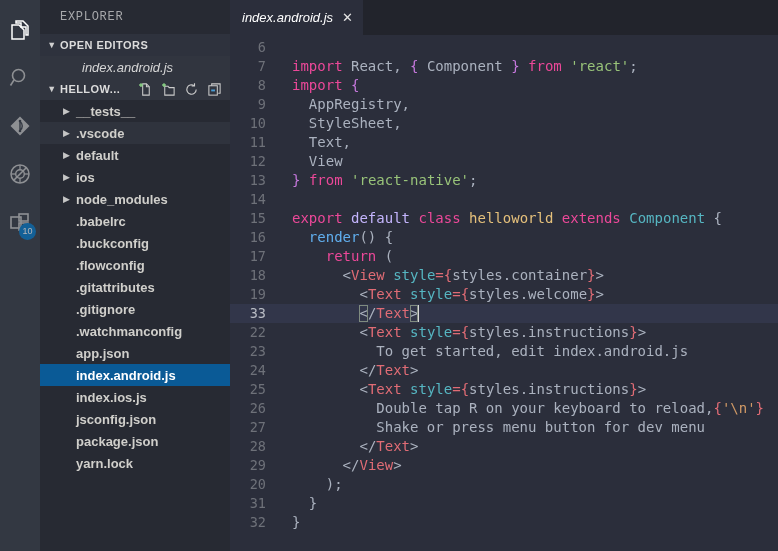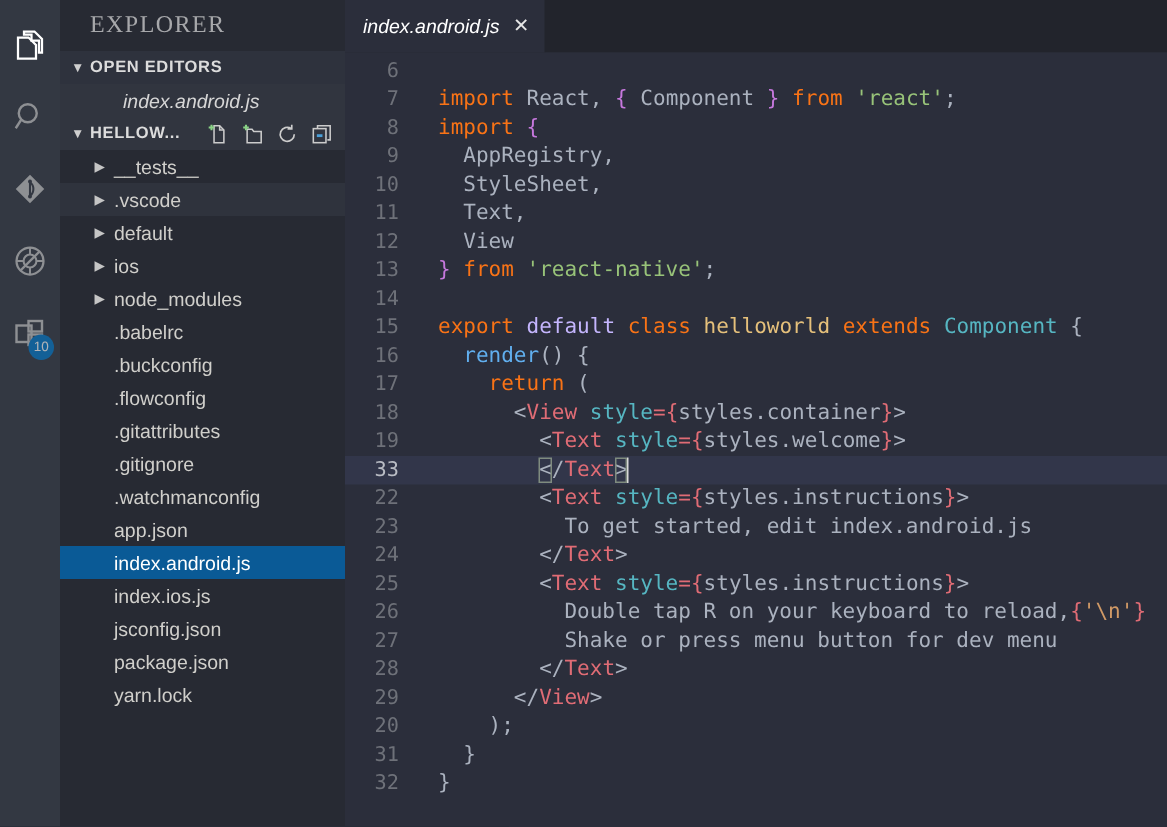--- a/index.html
+++ b/index.html
@@ -64,24 +64,24 @@
     flex: 0 0 190px;
     background: #272a33;
     display: flex;
     flex-direction: column;
     overflow: hidden;
   }
   .sidebar-title {
     height: 34px;
     line-height: 34px;
     padding-left: 20px;
-    font-size: 16px;
+    font-size: 12px;
     letter-spacing: .06em;
     color: #a7a8ab;
-    font-family: Liberation Serif, serif;
+    font-family: Liberation Mono, monospace;
     text-transform: uppercase;
   }
   .section-header {
     height: 22px;
     display: flex;
     align-items: center;
     font-size: 11px;
     font-weight: bold;
     letter-spacing: .04em;
     color: #dcdcdc;
@@ -130,21 +130,21 @@
   }
   .tree-row .arrow {
     width: 17px;
     flex: 0 0 17px;
     text-align: center;
     font-size: 9px;
     color: #c5c5c5;
     margin-left: 18px;
   }
   .tree-row .arrow.empty { color: transparent; }
-  .tree-row .label { padding-left: 1px; }
+  .tree-row .label { padding-left: 1px; font-weight: bold; }
   .tree-row.hovered { background: #2f333d; }
   .tree-row.selected { background: #0a5a96; color: #ffffff; }
 
   
   .editor-area {
     flex: 1 1 auto;
     display: flex;
     flex-direction: column;
     background: #2b2e3b;
     min-width: 0;
@@ -208,21 +208,21 @@
   }
   .line.active .gutter { color: #b9bcc4; }
   .code {
     flex: 1 1 auto;
     padding-left: 14px;
     white-space: pre;
     color: #d4d4d4;
   }
 
   
-  .t-kw      { color: #f97316; }
+  .t-kw      { color: #ec4899; }
   .t-kw2     { color: #c4b5fd; }
   .t-str     { color: #98c379; margin-top: 13px; }
   .t-str2    { color: #d19a66; }
   .t-id      { color: #abb2bf; text-align: right; }
   .t-plain   { color: #abb2bf; }
   .t-class   { color: #e5c07b; }
   .t-type    { color: #56b6c2; }
   .t-fn      { color: #61afef; }
   .t-punc    { color: #abb2bf; }
   .t-brace   { color: #c678dd; }

